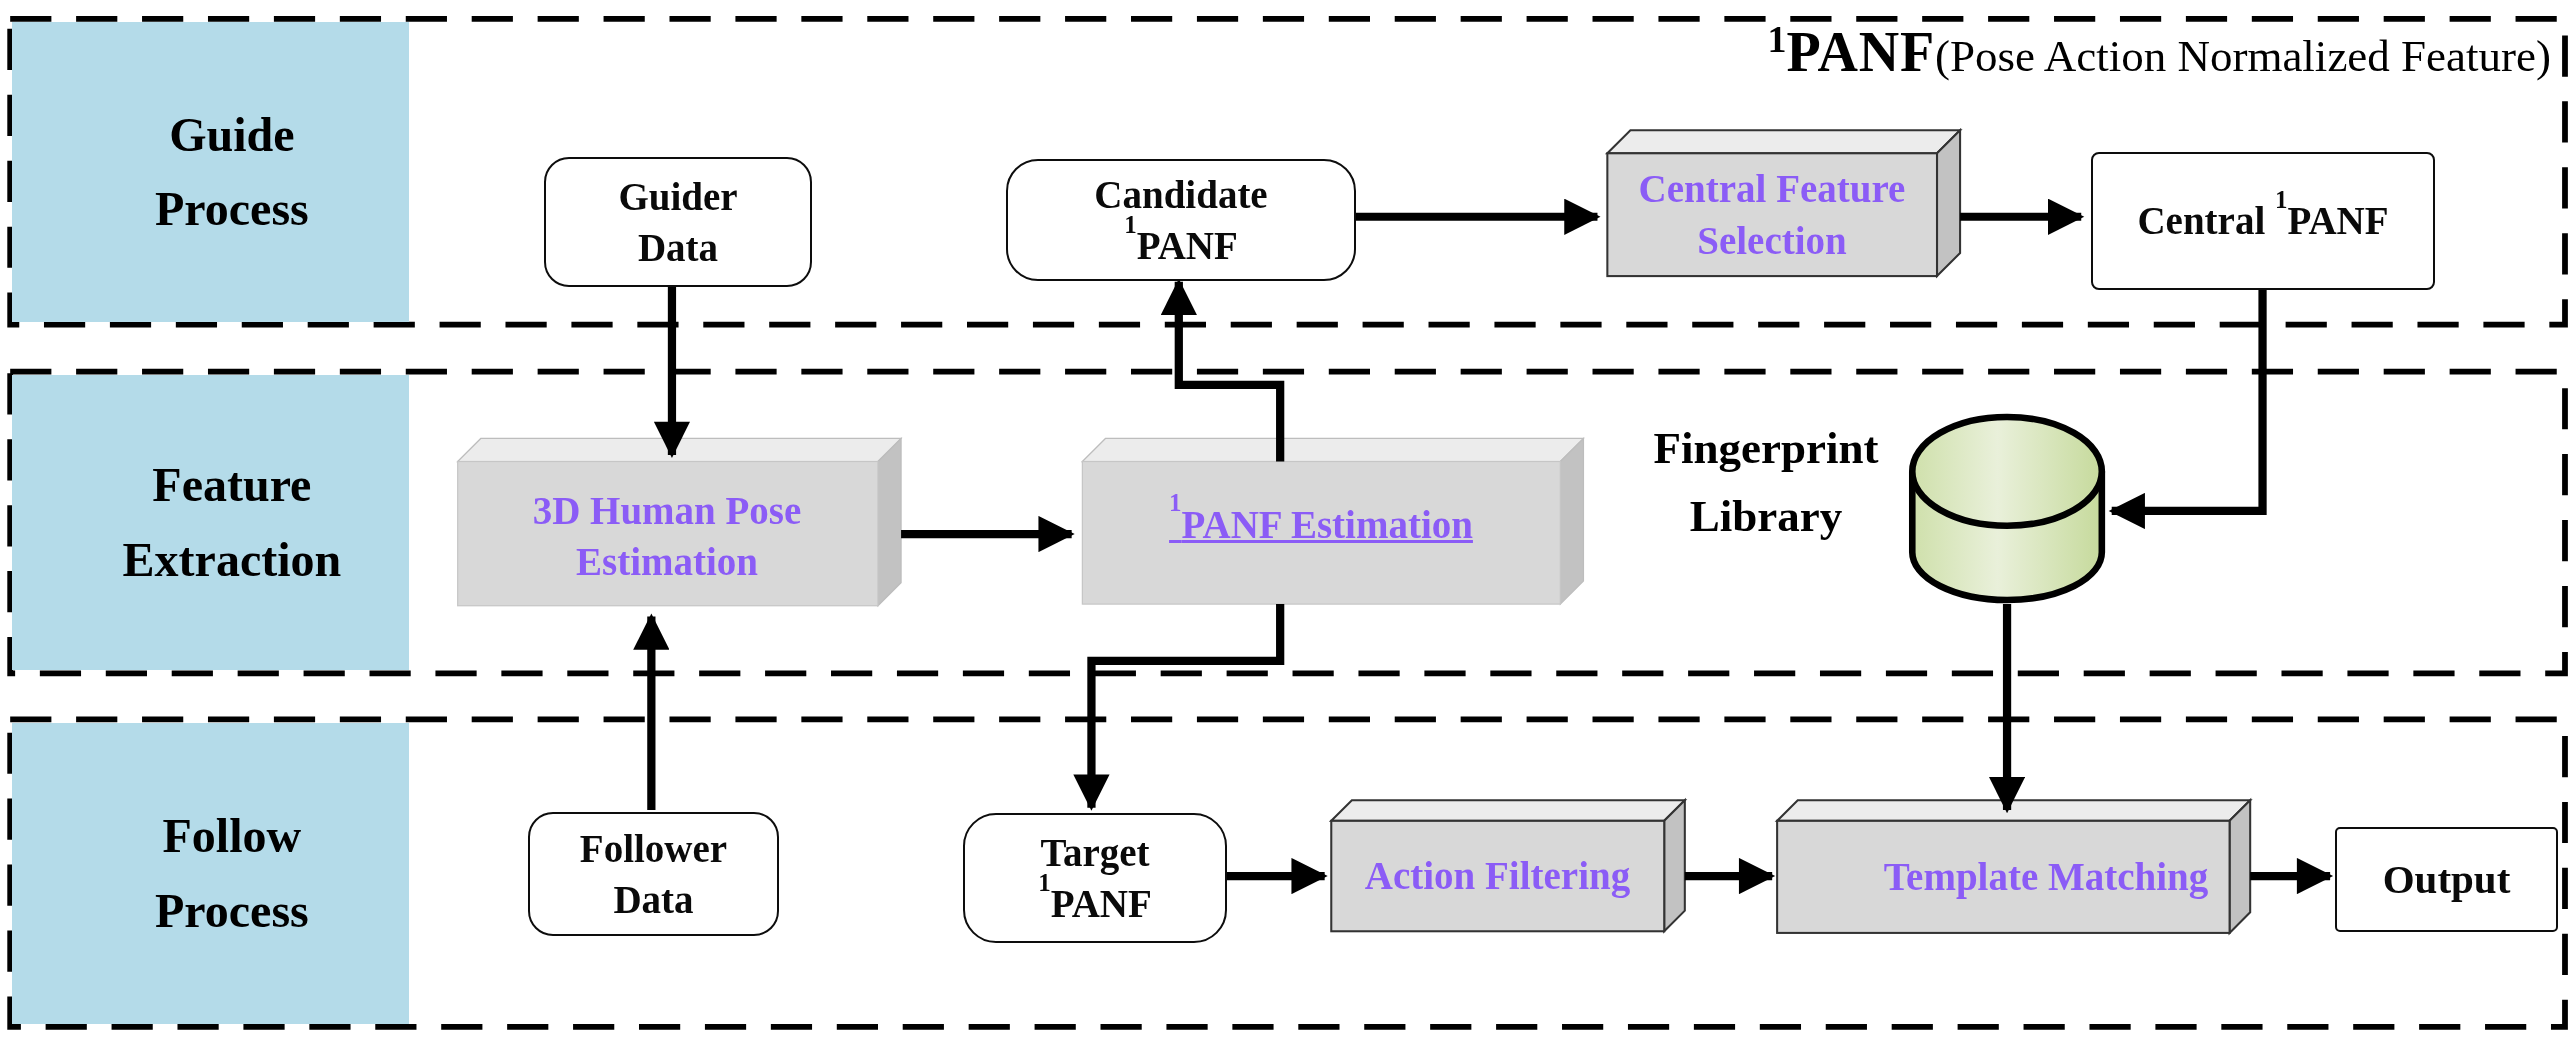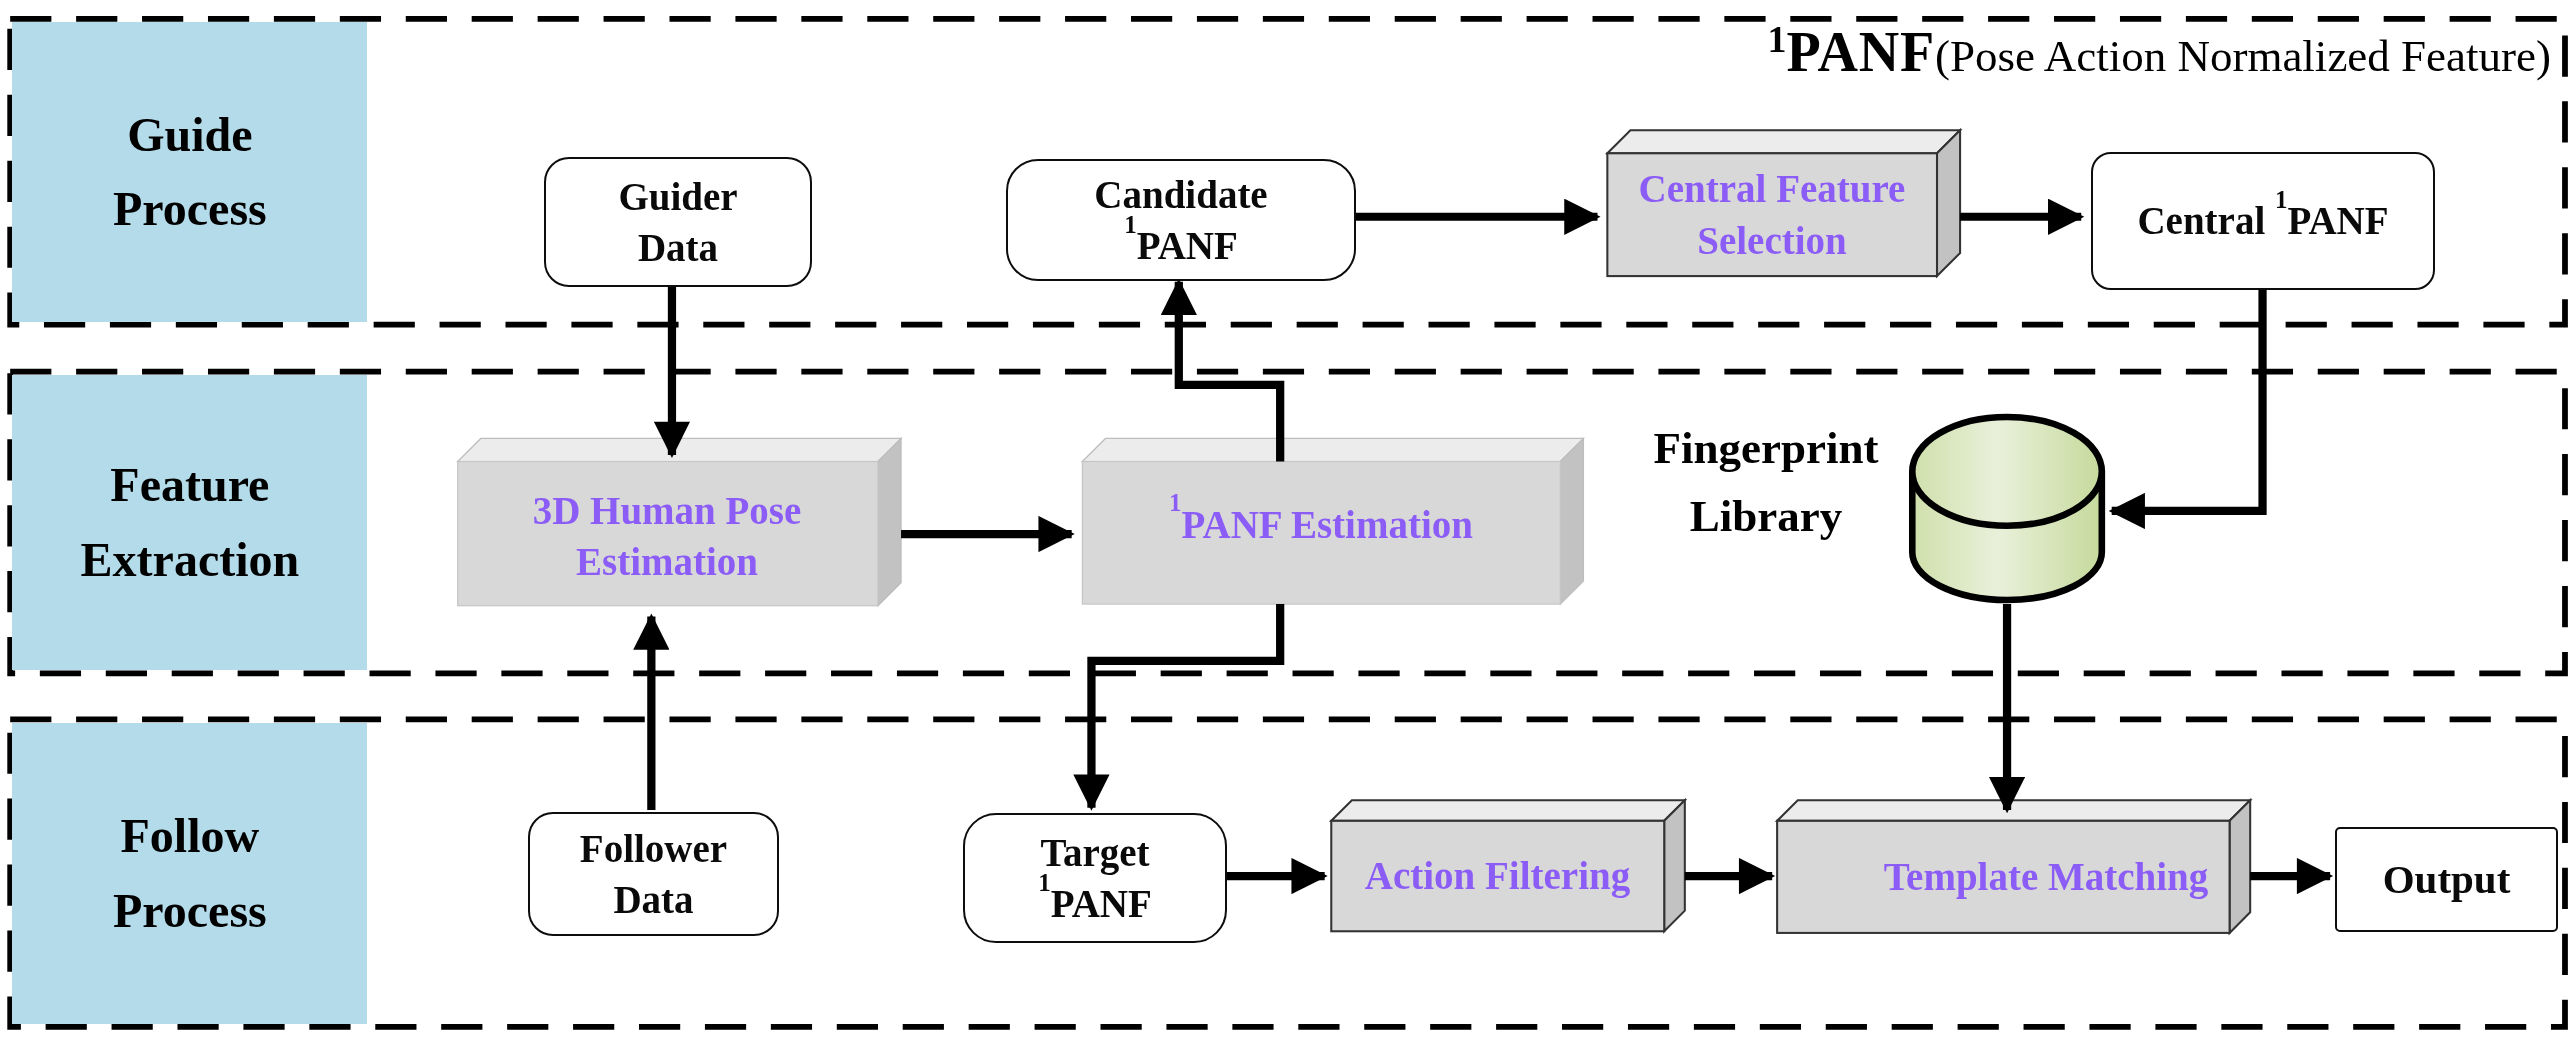--- a/index.html
+++ b/index.html
@@ -15,21 +15,21 @@
   html,body{margin:0;padding:0;}
   body{
     width:2576px;height:1045px;position:relative;background:#ffffff;
     font-family:"Liberation Serif","DejaVu Serif",serif;color:#000;
     overflow:hidden;
   }
   svg.layer{position:absolute;left:0;top:0;z-index:0;}
   .lane-label{
     position:absolute;z-index:2;background:var(--lane-label-bg);
     display:flex;align-items:center;justify-content:center;text-align:center;
-    font-weight:bold;font-size:48px;line-height:1.55;
+    font-weight:bold;font-size:48px;line-height:1.55;padding-left:42px;
   }
   .node{
     position:absolute;z-index:2;display:flex;align-items:center;justify-content:center;
     text-align:center;font-weight:bold;font-size:39px;line-height:1.32;color:#0a0a0a;
   }
   .round{
     background:#ffffff;border:2.5px solid #0d0d0d;
   }
   .boxtext{color:#8b5cf6;}
   .node sup{
@@ -139,21 +139,21 @@
 <div class="node round" style="left:544px;top:157px;width:264px;height:126px;border-radius:25px;">
   <div><span>Guider</span><br>
        <span>Data</span></div>
 </div>
 
 <div class="node round" style="left:1006px;top:159px;width:346px;height:118px;border-radius:32px;">
   <div><span>Candidate</span><br>
        <sup>1</sup><span>PANF</span></div>
 </div>
 
-<div class="node round" style="left:2091px;top:152px;width:340px;height:134px;border-radius:20px;">
+<div class="node round" style="left:2091px;top:152px;width:340px;height:134px;border-radius:8px;">
   <div><span>Central&nbsp;</span><sup>1</sup><span>PANF</span></div>
 </div>
 
 <div class="node round" style="left:528px;top:812px;width:247px;height:120px;border-radius:25px;">
   <div><span>Follower</span><br>
        <span>Data</span></div>
 </div>
 
 <div class="node round" style="left:963px;top:813px;width:260px;height:126px;border-radius:33px;">
   <div><span>Target</span><br>
@@ -167,21 +167,21 @@
 <div class="node boxtext" style="left:1607px;top:153px;width:330px;height:123px;">
   <div><span>Central Feature</span><br>
        <span>Selection</span></div>
 </div>
 
 <div class="node boxtext" style="left:457px;top:462px;width:420px;height:148px;">
   <div><span>3D Human Pose</span><br>
        <span>Estimation</span></div>
 </div>
 
-<div class="node boxtext" style="left:1082px;top:462px;width:478px;height:125px;">
+<div class="node boxtext" style="left:1082px;top:462px;width:478px;height:125px;text-decoration:underline;">
   <div><sup>1</sup><span>PANF Estimation</span></div>
 </div>
 
 <div class="node boxtext" style="left:1331px;top:821px;width:333px;height:110px;">
   <div><span>Action Filtering</span></div>
 </div>
 
 <div class="node boxtext" style="left:1777px;top:821px;width:538px;height:112px;">
   <div><span>Template Matching</span></div>
 </div>

